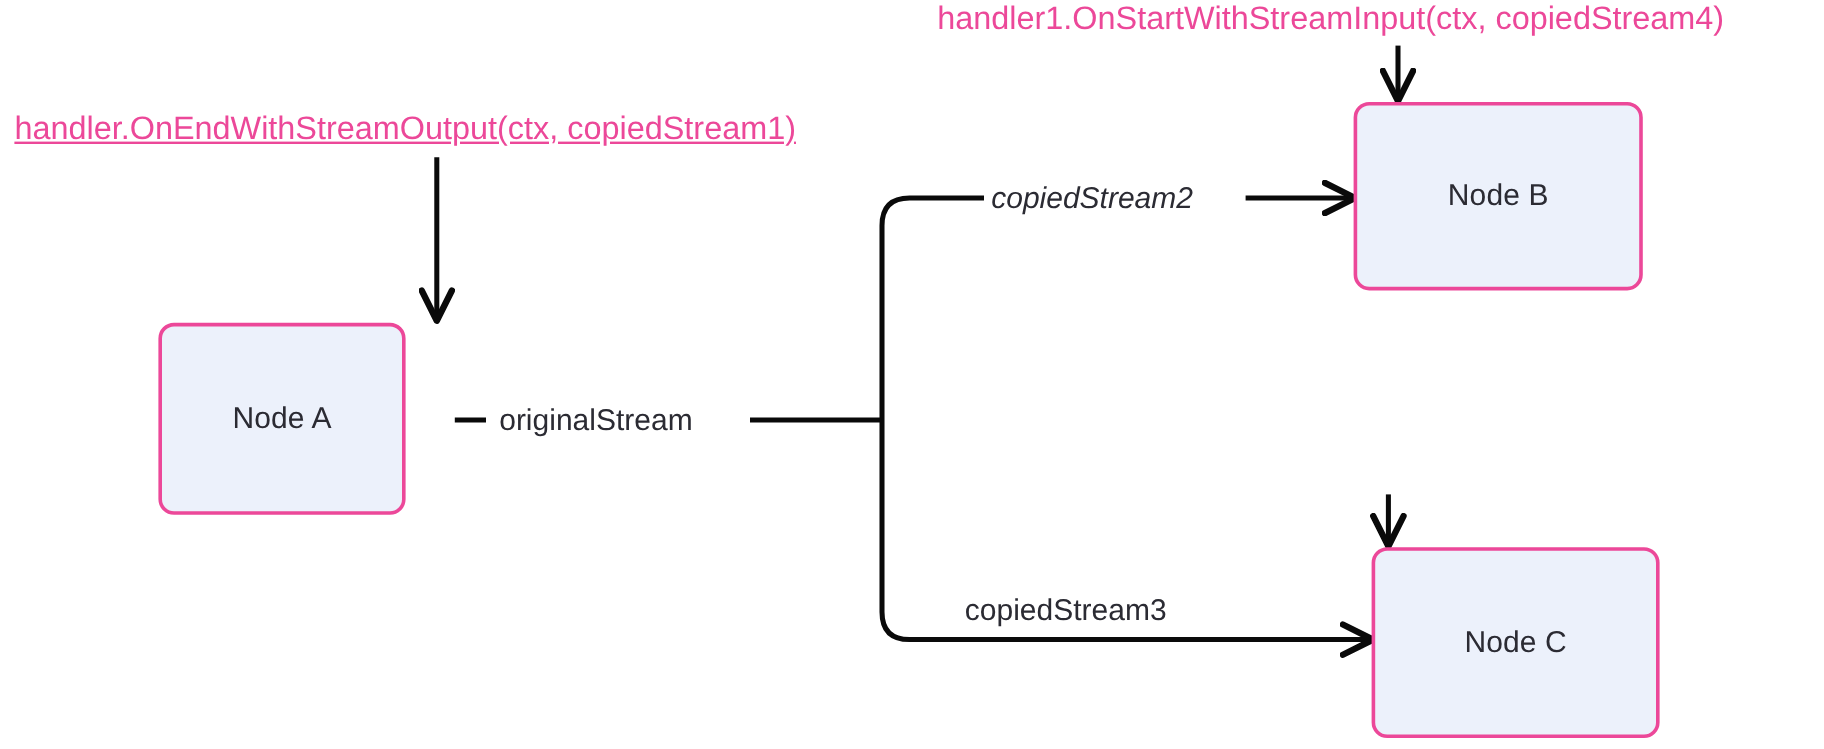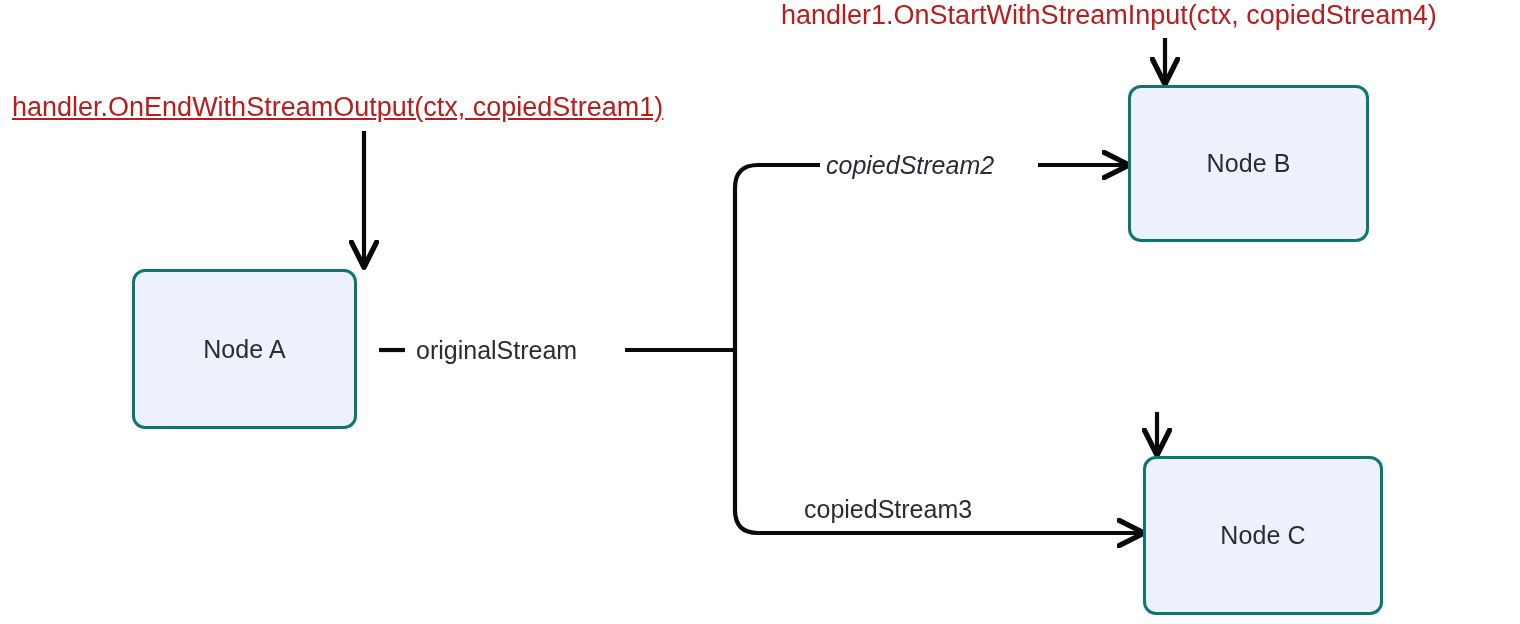--- a/index.html
+++ b/index.html
@@ -22,21 +22,21 @@
     position: absolute;
     left: 0;
     top: 0;
     width: 1520px;
     height: 624px;
   }
   .node {
     position: absolute;
     box-sizing: border-box;
     background: #ecf1fb;
-    border: 3px solid #0f766e;
+    border: 3px solid #ec4899;
     border-radius: 13px;
     display: flex;
     align-items: center;
     justify-content: center;
   }
   .node-label {
     font-size: 25px;
     color: #2b2b33;
     letter-spacing: 0.1px;
     line-height: 1;
@@ -45,21 +45,21 @@
   .edge-label {
     position: absolute;
     font-size: 25px;
     color: #2b2b33;
     white-space: nowrap;
     line-height: 1;
   }
   .annot {
     position: absolute;
     font-size: 27px;
-    color: #b91c1c;
+    color: #ec4899;
     white-space: nowrap;
     line-height: 1;
   }
 </style>
 </head>
 <body>
 
 <div id="canvas">
 
   <svg id="wires" viewBox="0 0 1520 624" xmlns="http://www.w3.org/2000/svg">
@@ -78,21 +78,21 @@
     <path d="M 379 350 L 405 350" fill="none" stroke="#0a0a0a" stroke-width="4.2" stroke-linecap="butt"></path>
 
     <path d="M 625 350 L 735 350" fill="none" stroke="#0a0a0a" stroke-width="4.2" stroke-linecap="butt"></path>
 
     <path d="M 735 350 L 735 188 Q 735 165 758 165 L 820 165" fill="none" stroke="#0a0a0a" stroke-width="4.2" stroke-linecap="butt" stroke-linejoin="round"></path>
     <path d="M 1038 165 L 1128 165" fill="none" stroke="#0a0a0a" stroke-width="4.2" marker-end="url(#arrow)"></path>
 
     <path d="M 735 350 L 735 510 Q 735 533 758 533 L 1143 533" fill="none" stroke="#0a0a0a" stroke-width="4.2" stroke-linecap="butt" stroke-linejoin="round" marker-end="url(#arrow)"></path>
   </svg>
 
-  <div class="node" style="left:132px; top:269px; width:225px; height:160px;">
+  <div class="node" style="left:132px; top:269px; width:206px; height:160px;">
     <span class="node-label">Node A</span>
   </div>
 
   <div class="node" style="left:1128px; top:85px; width:241px; height:157px;">
     <span class="node-label">Node B</span>
   </div>
 
   <div class="node" style="left:1143px; top:456px; width:240px; height:159px;text-align:center;">
     <span class="node-label">Node C</span>
   </div>

